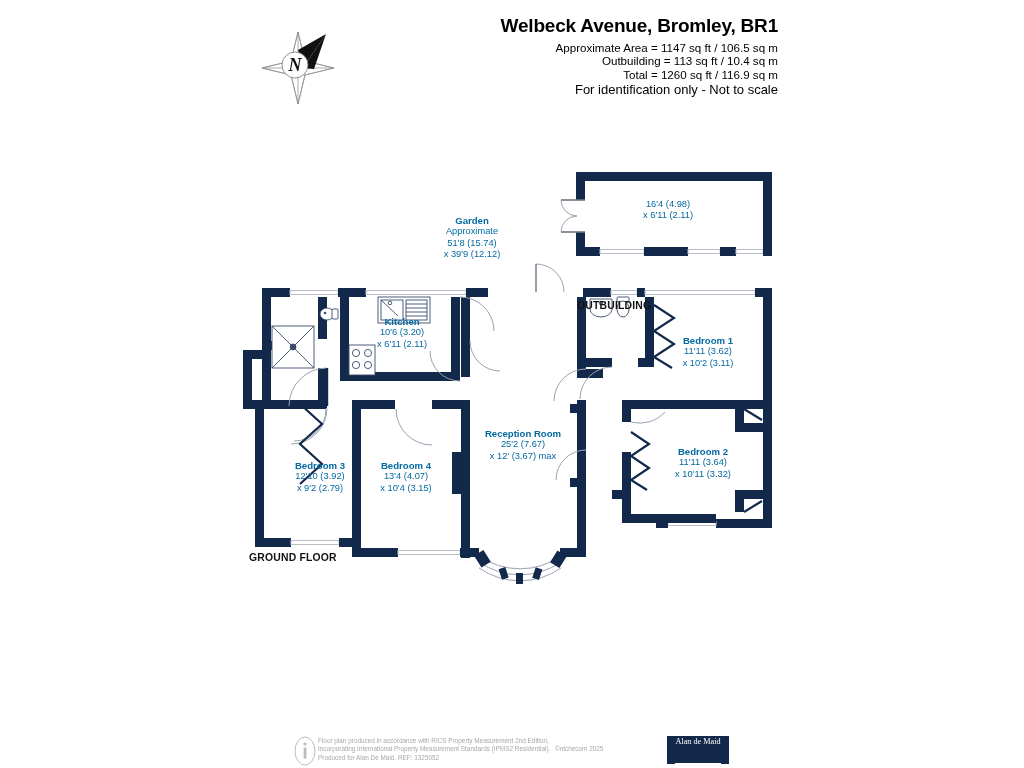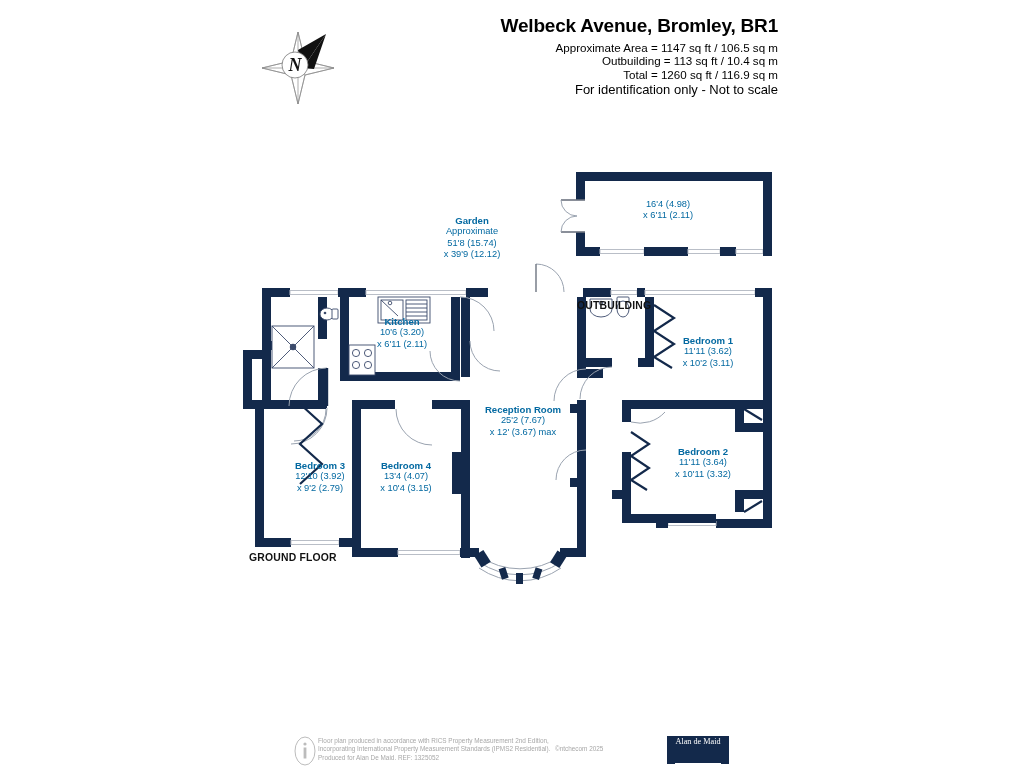--- a/index.html
+++ b/index.html
@@ -465,21 +465,21 @@
     <span class="d1">12'10 (3.92)</span>
     <span class="d2">x 9'2 (2.79)</span>
   </div>
 
   <div class="lbl" style="left:346px; top:460px; width:120px;">
     <span class="nm">Bedroom 4</span>
     <span class="d1">13'4 (4.07)</span>
     <span class="d2">x 10'4 (3.15)</span>
   </div>
 
-  <div class="lbl" style="left:462px; top:404px; width:122px;">
+  <div class="lbl" style="left:462px; top:428px; width:122px;">
     <span class="nm">Reception Room</span>
     <span class="d1">25'2 (7.67)</span>
     <span class="d2">x 12' (3.67) max</span>
   </div>
 
   <div class="lbl" style="left:412px; top:215px; width:120px;">
     <span class="nm">Garden</span>
     <span class="d0">Approximate</span>
     <span class="d1">51'8 (15.74)</span>
     <span class="d2">x 39'9 (12.12)</span>

